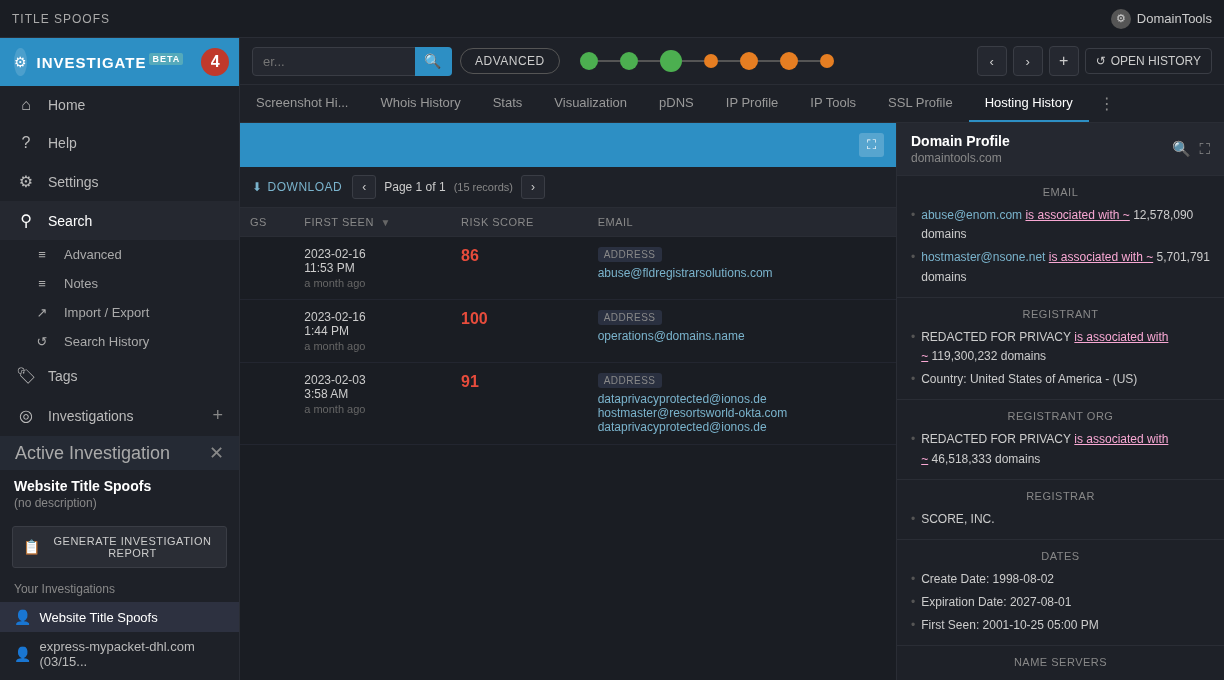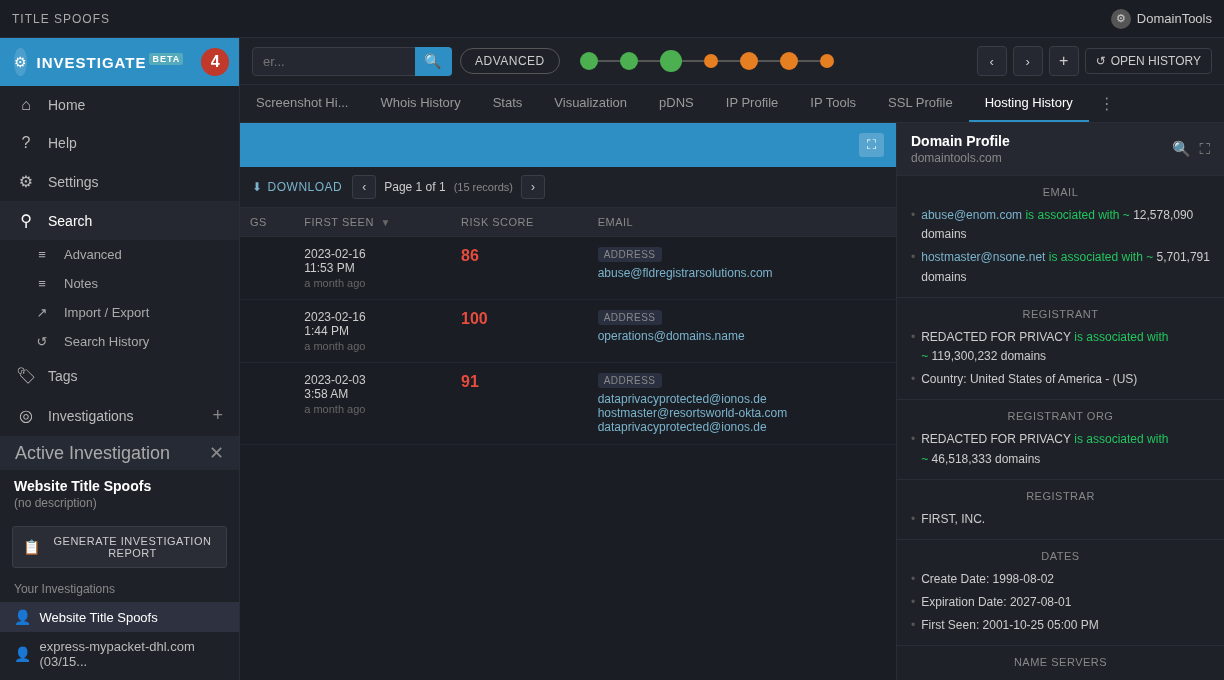--- a/index.html
+++ b/index.html
@@ -491,21 +491,21 @@
       font-size: 12px;
       color: #bbb;
       line-height: 1.6;
       display: flex;
       align-items: flex-start;
       gap: 6px;
     }
     .dp-row + .dp-row { margin-top: 4px; }
     .dp-bullet { color: #555; flex-shrink: 0; }
     .dp-domain { color: #7ab3cc; }
-    .dp-assoc { color: #22c55e; }
+    .dp-assoc { color: #f9a8d4; text-decoration: underline; }
     .dp-val { color: #ccc; }
     .dp-bold { font-weight: 400; color: #ccc; }
   </style>
 </head>
 <body>
 
 <div class="top-bar">
   <span class="top-bar-title">TITLE SPOOFS</span>
   <div class="top-bar-right">
     <div class="domaintools-logo">
@@ -808,21 +808,21 @@
           <div class="dp-row">
             <span class="dp-bullet">•</span>
             <span><span class="dp-val">REDACTED FOR PRIVACY</span>&nbsp;<span class="dp-assoc">is associated with ~</span>&nbsp;<span class="dp-val">46,518,333 domains</span></span>
           </div>
         </div>
 
         <div class="dp-section">
           <div class="dp-section-title">Registrar</div>
           <div class="dp-row">
             <span class="dp-bullet">•</span>
-            <span class="dp-val">FIRST, INC.</span>
+            <span class="dp-val">SCORE, INC.</span>
           </div>
         </div>
 
         <div class="dp-section">
           <div class="dp-section-title">Dates</div>
           <div class="dp-row">
             <span class="dp-bullet">•</span>
             <span><span class="dp-bold">Create Date:</span>&nbsp;<span class="dp-val">1998-08-02</span></span>
           </div>
           <div class="dp-row">

